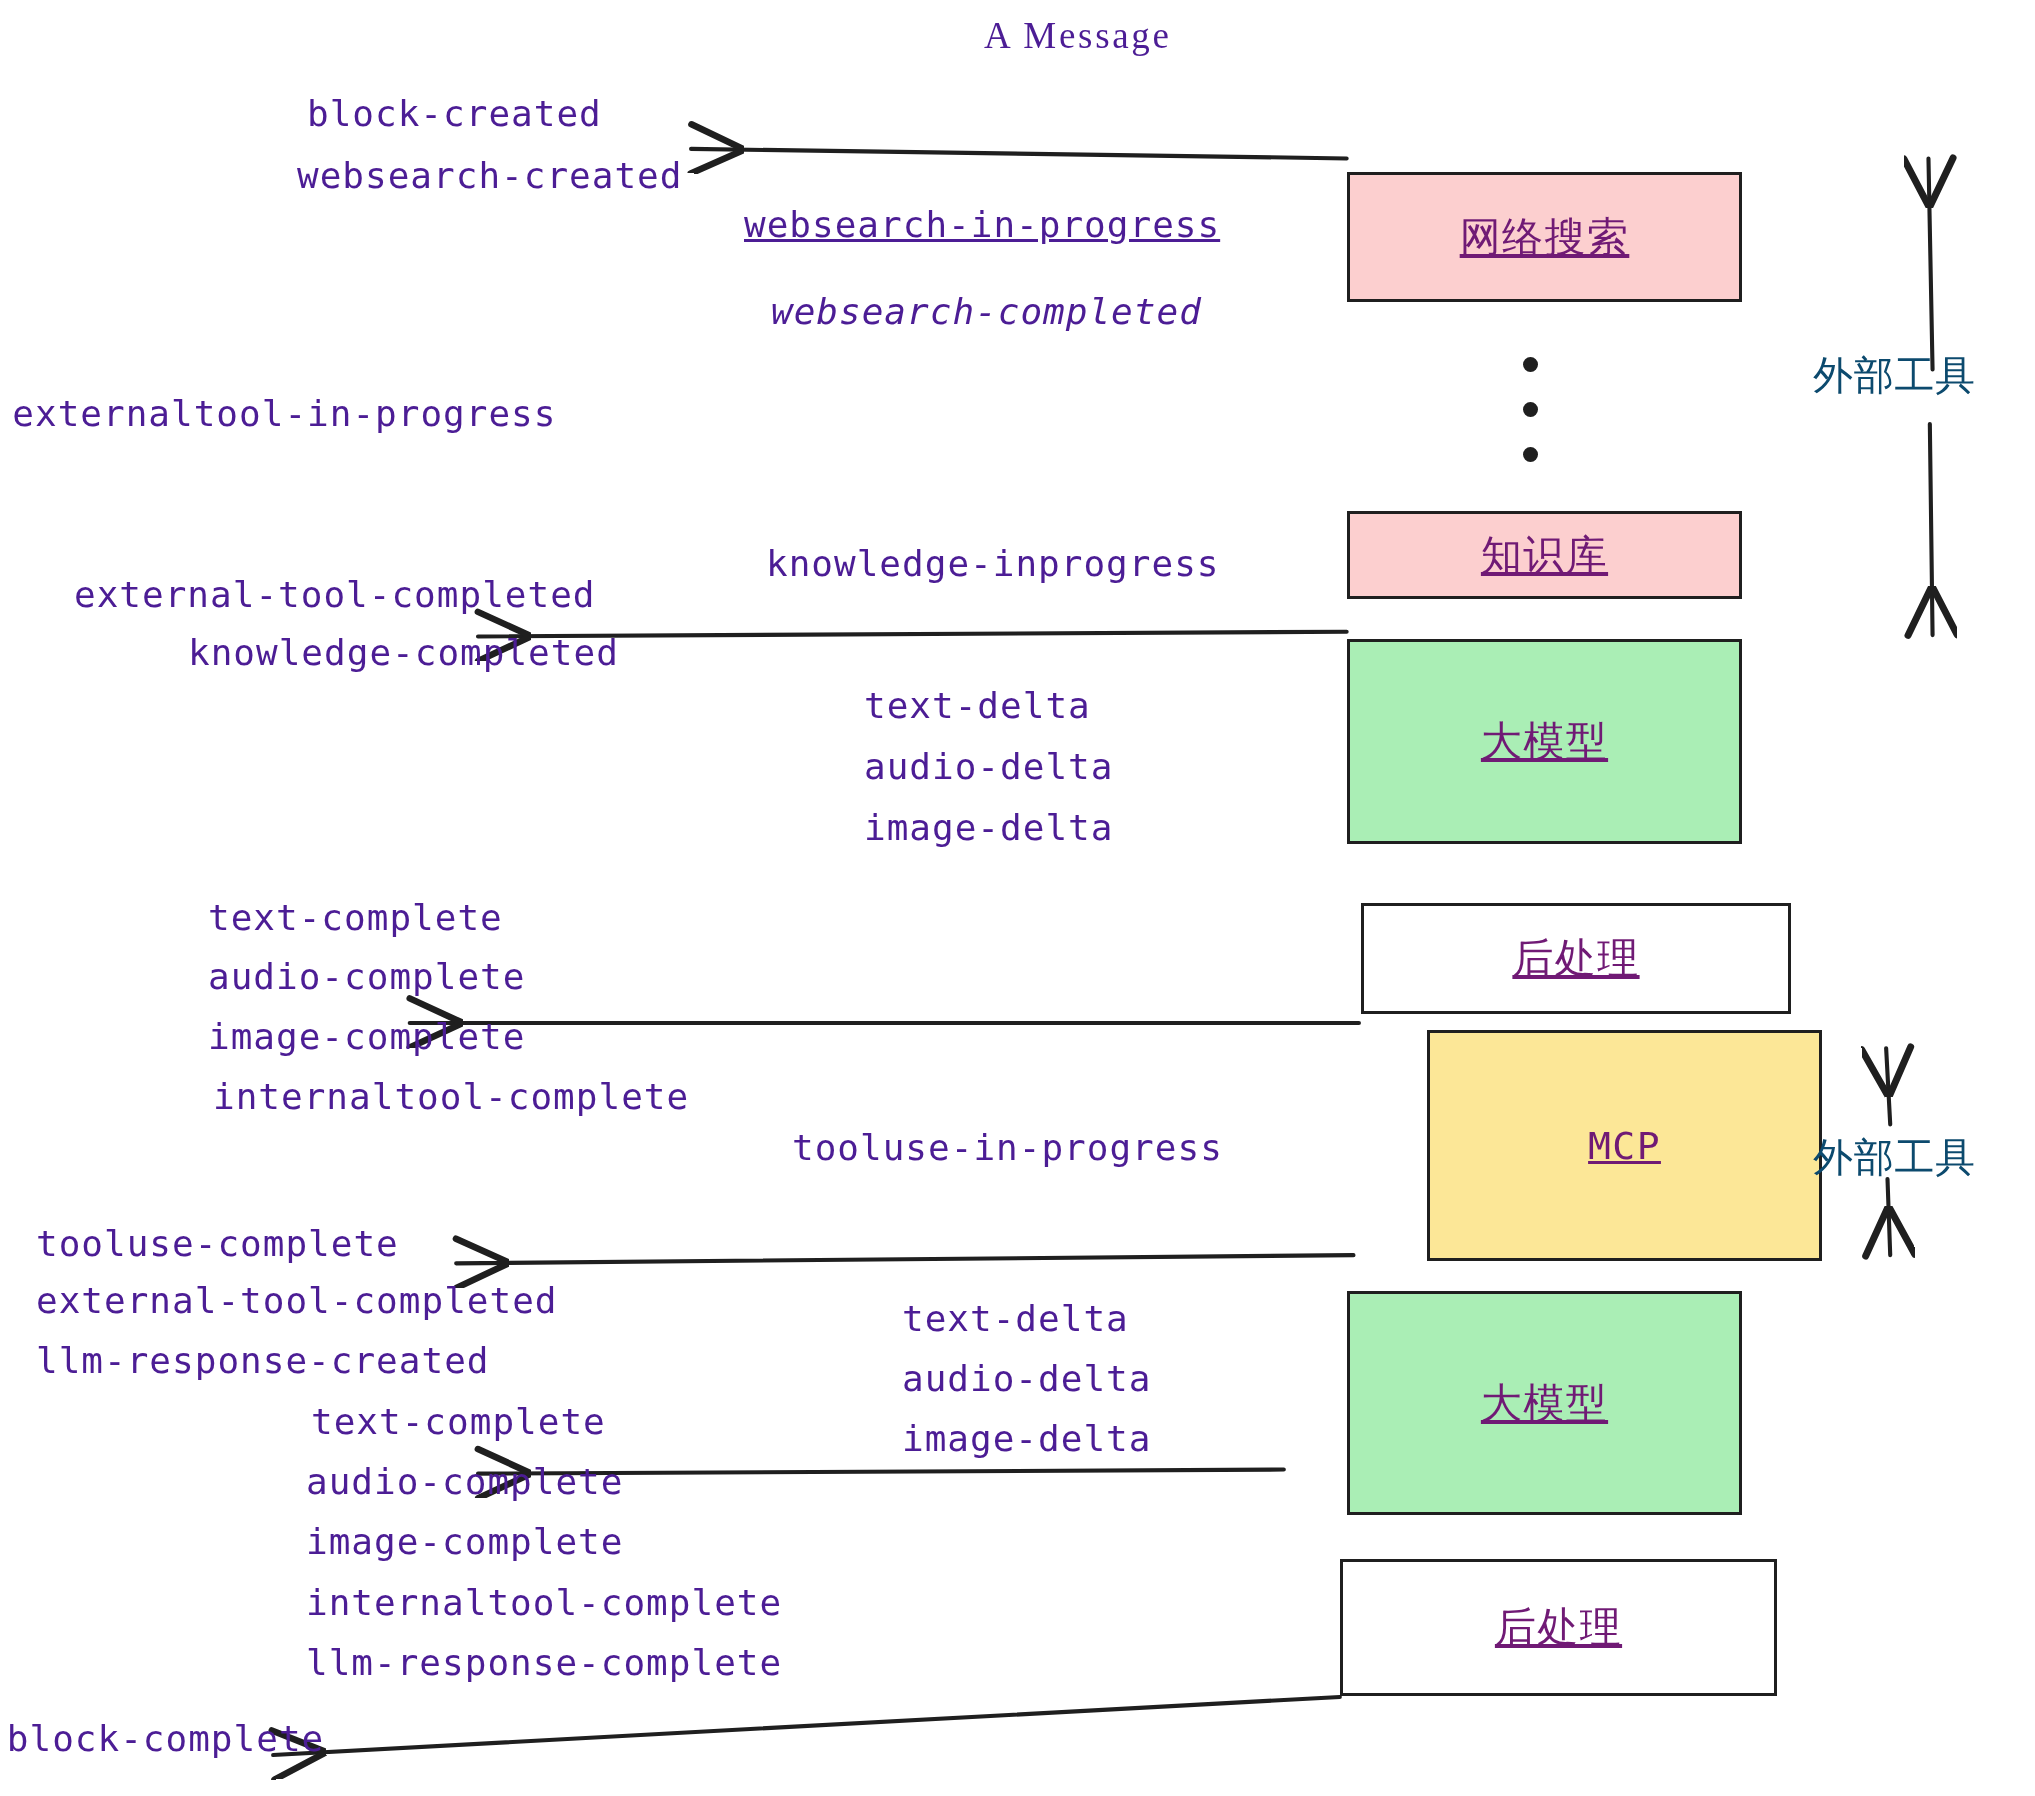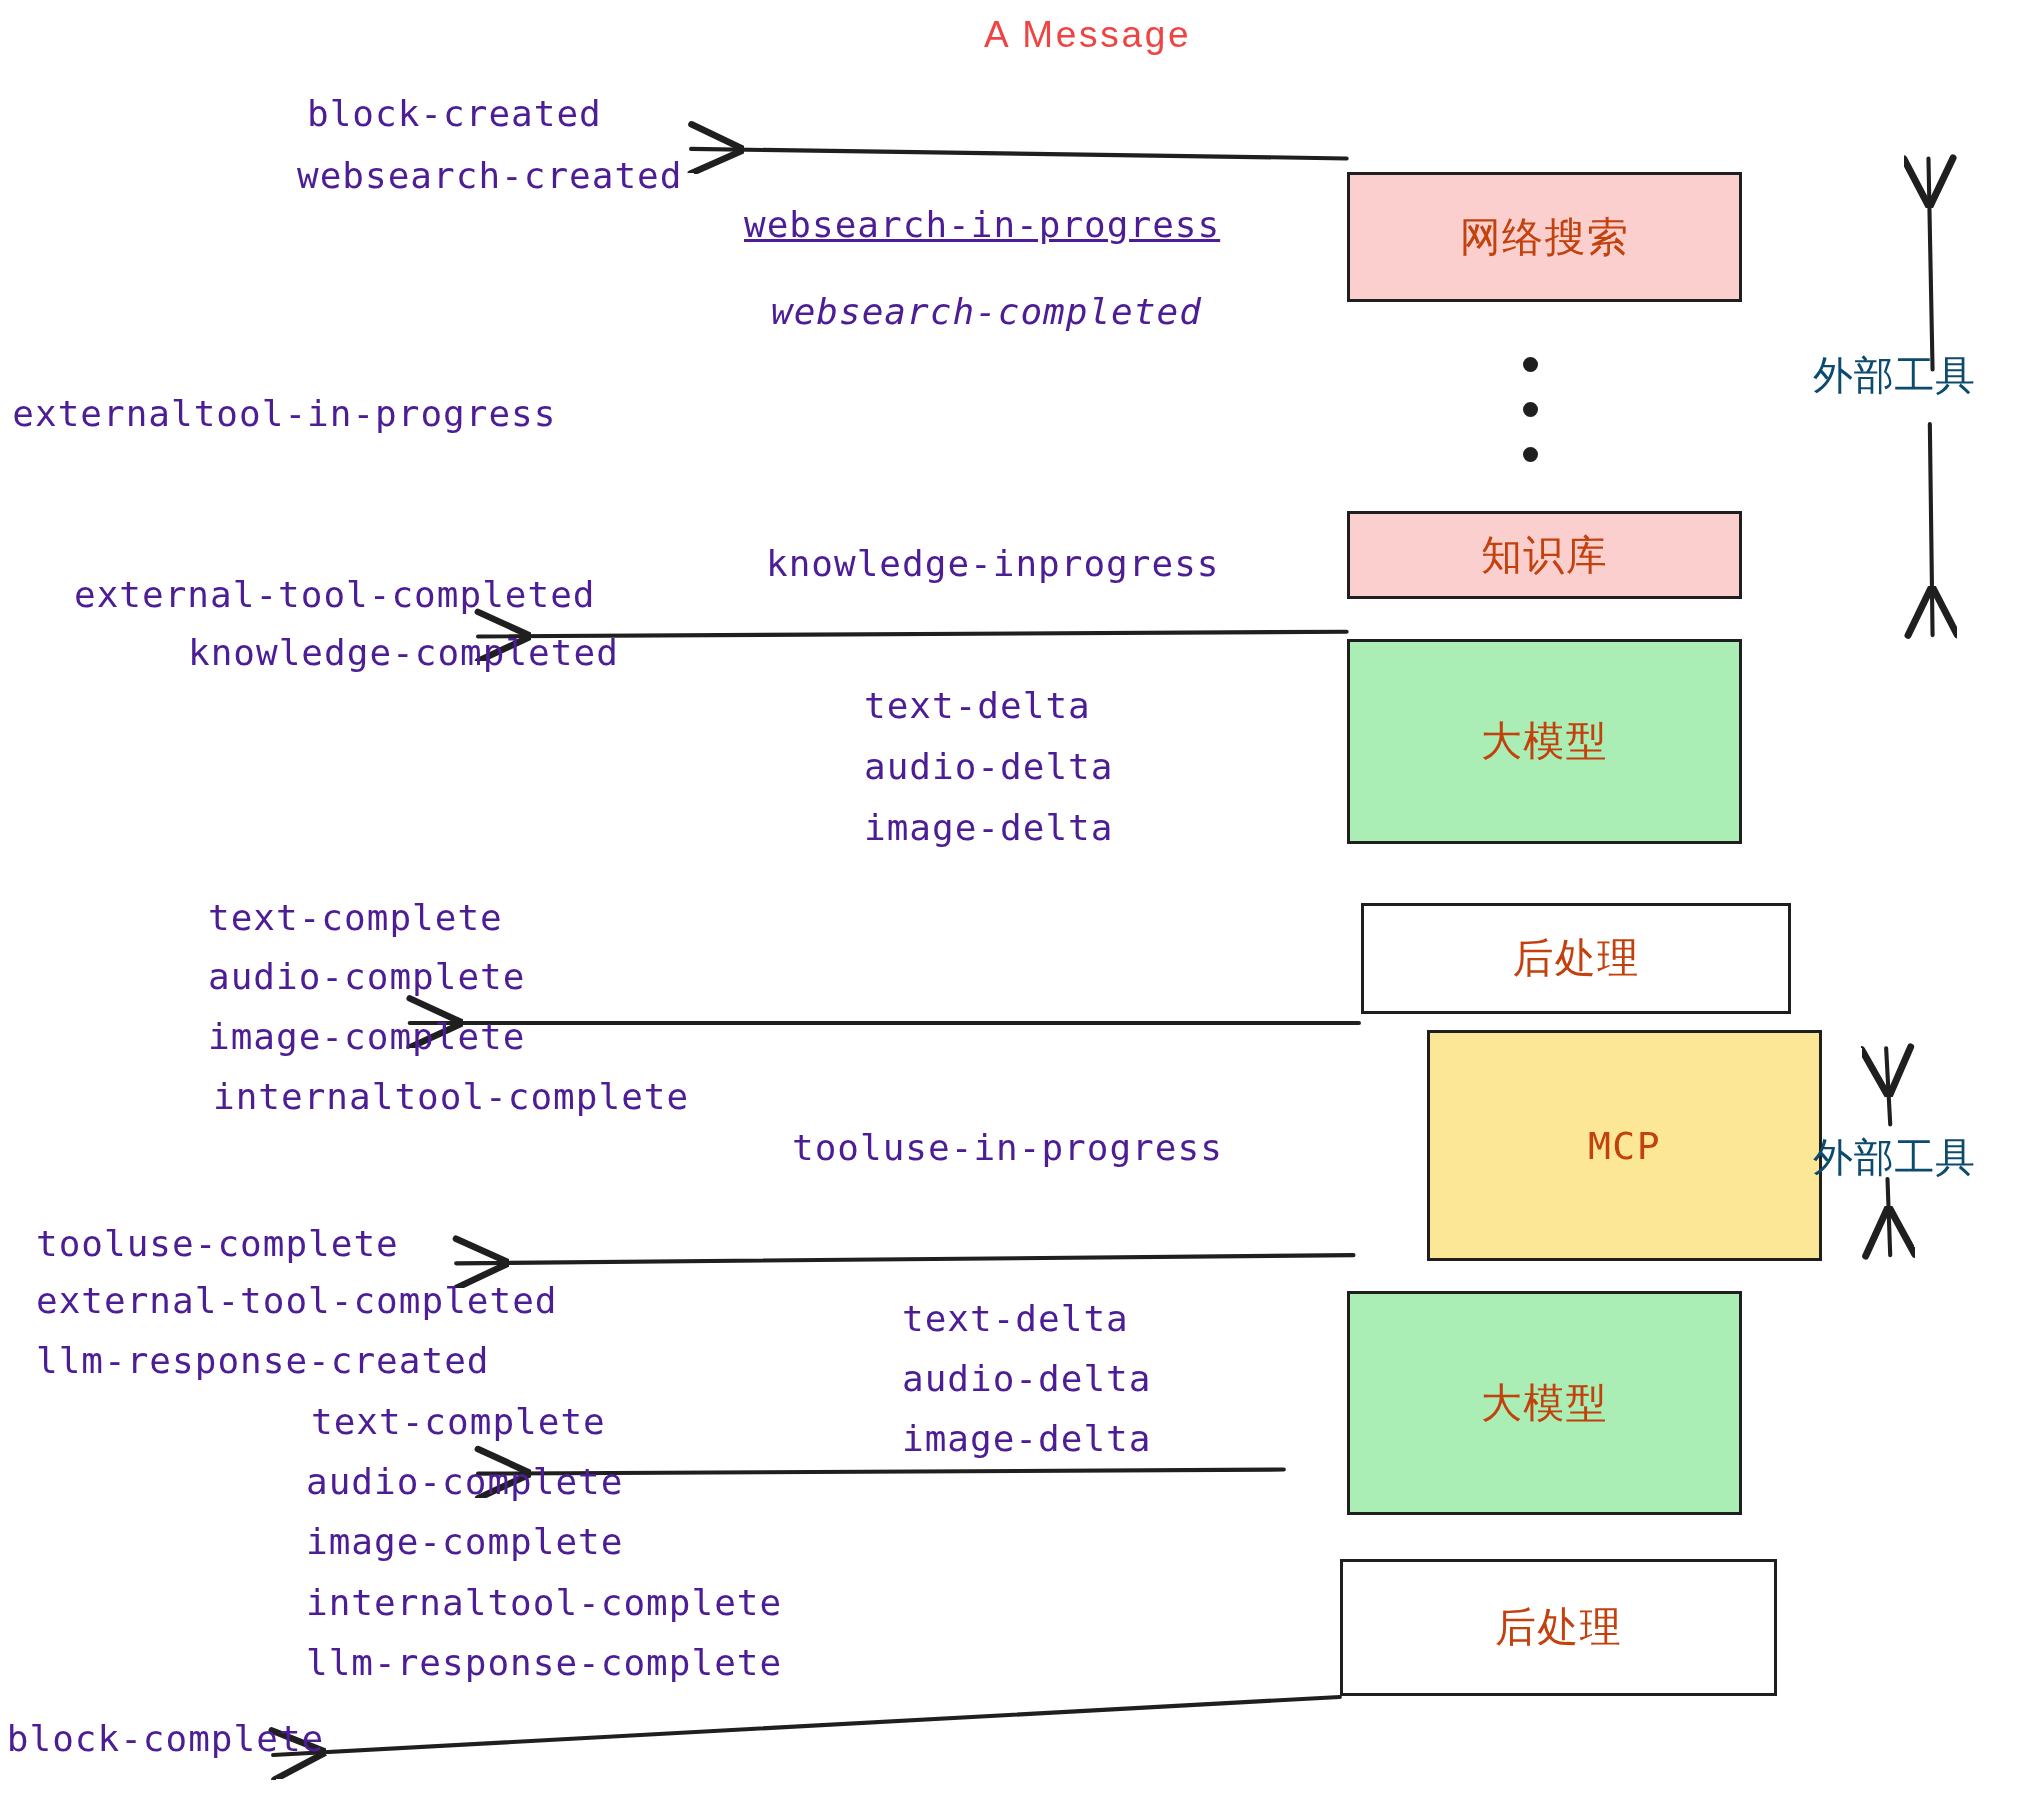--- a/index.html
+++ b/index.html
@@ -20,37 +20,38 @@
     position: absolute;
     font-family: "DejaVu Sans Mono", "Liberation Mono", monospace;
     font-size: 36px;
     letter-spacing: 1px;
     color: #4c1d95;
     white-space: nowrap;
     line-height: 1;
   }
   .title {
     position: absolute;
-    font-family: Liberation Sans, sans-serif;
+    font-family: Liberation Serif, serif;
     font-size: 37px;
     letter-spacing: 2.7px;
-    color: #ef4444;
+    color: #4c1d95;
     white-space: nowrap;
   }
   .boxnode {
     position: absolute;
     box-sizing: border-box;
     border: 3.4px solid #1f1f1f;
     display: flex;
     align-items: center;
     justify-content: center;
     font-family: "DejaVu Sans", "Liberation Sans", sans-serif;
     font-size: 41px;
-    color: #c2410c;
+    color: #701a75;
     letter-spacing: 1.4px;
+    text-decoration: underline;
   }
   .boxnode.mono {
     font-family: "DejaVu Sans Mono", "Liberation Mono", monospace;
     font-size: 38px;
   }
   .dot {
     position: absolute;
     width: 15px;
     height: 15px;
     border-radius: 50%;

